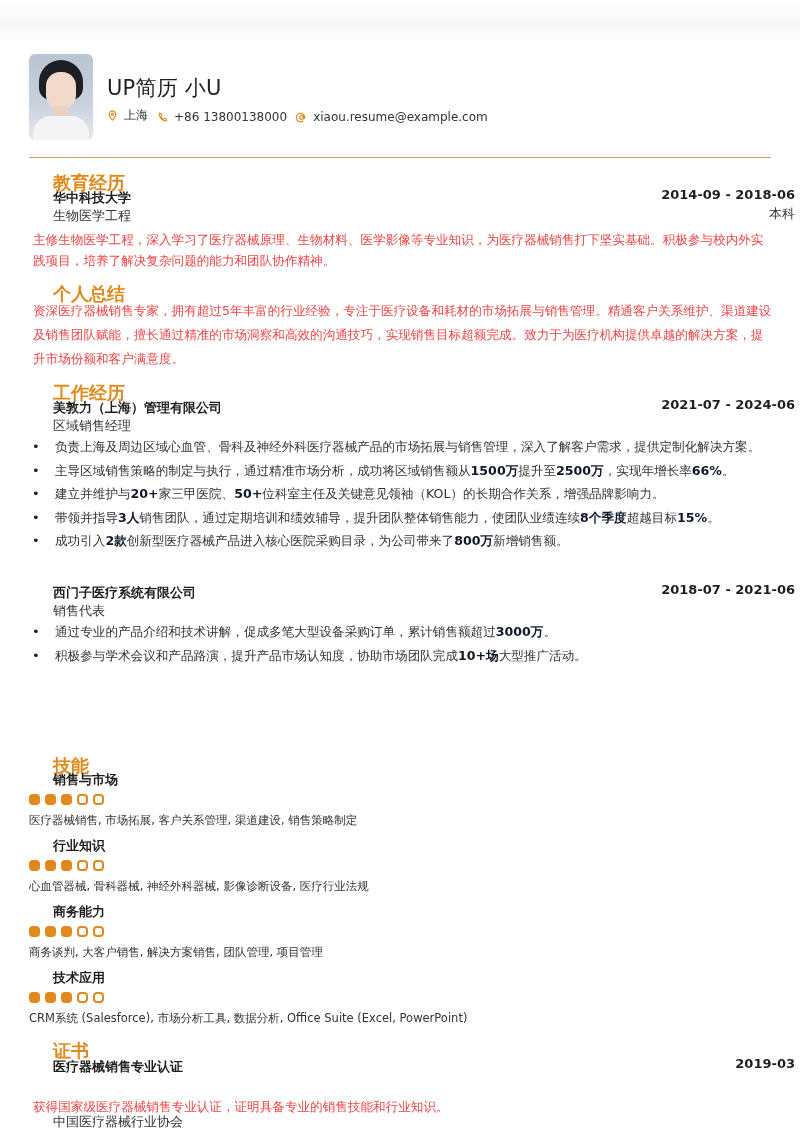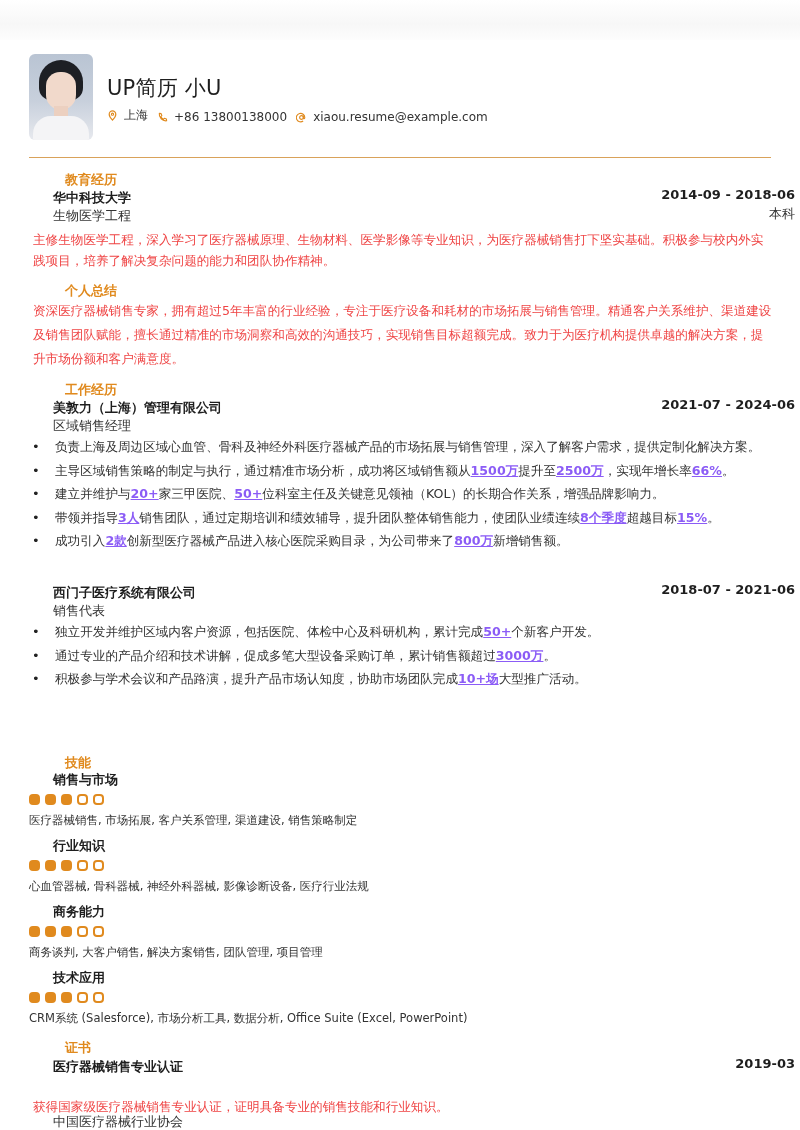--- a/index.html
+++ b/index.html
@@ -15,31 +15,31 @@
     .avatar .hair { position: absolute; left: 10px; top: 6px; width: 44px; height: 40px; border-radius: 22px 22px 12px 12px; background: #1d1f24; }
     .avatar .face { position: absolute; left: 17px; top: 18px; width: 30px; height: 38px; border-radius: 15px 15px 16px 16px; background: #f1d9cb; }
     .avatar .neck { position: absolute; left: 25px; top: 52px; width: 14px; height: 14px; background: #ecd0c0; }
     .avatar .shirt { position: absolute; left: 4px; top: 62px; width: 56px; height: 30px; border-radius: 18px 18px 0 0; background: #f4f4f6; }
     .name { position: absolute; left: 78px; top: 20px; font-size: 21px; font-weight: normal; color: #1e1e1e; letter-spacing: 0.2px; }
     .contacts { position: absolute; left: 78px; top: 53px; display: flex; align-items: flex-end; font-size: 12px; color: #333; white-space: nowrap; }
     .contacts .ci { display: inline-flex; align-items: center; margin-right: 9px; }
     .contacts .ic { width: 11px; height: 11px; margin-right: 6px; display: inline-flex; }
     .rule { position: absolute; left: 0; top: 157px; width: 742px; height: 1px; background: #d9a25a; }
 
-    .sec-title { position: absolute; left: 12px; font-size: 13px; color: #e08a1e; font-weight: bold; padding-left: 24px; }
+    .sec-title { position: absolute; left: 0; font-size: 18px; color: #e08a1e; font-weight: bold; padding-left: 24px; }
     .row { position: absolute; left: 0; width: 742px; margin-left: 24px; }
     .bold { font-weight: bold; color: #1e1e1e; font-size: 13px; }
     .sub { font-size: 13px; color: #333; }
     .right { position: absolute; right: 0; }
     .para { position: absolute; left: 4px; width: 742px; font-size: 12.6px; line-height: 21px; color: #ef4444; }
 
     ul.bul { position: absolute; left: 0; width: 742px; list-style: none; font-size: 12.6px; color: #333; }
     ul.bul li { position: relative; padding-left: 26px; line-height: 18px; margin-bottom: 5.5px; }
     ul.bul li::before { content: "•"; position: absolute; left: 3px; top: 0; font-size: 13px; color: #222; }
-    ul.bul b { font-weight: bold; color: #8b5cf6; text-decoration: underline; }
+    ul.bul b { font-weight: bold; color: #0f172a; }
 
     .dots { position: absolute; left: 0; display: flex; }
     .dot { width: 11px; height: 11px; border-radius: 4px; margin-right: 5px; border: 2px solid #e08a1e; }
     .dot.on { background: #e08a1e; }
     .skill-list { position: absolute; left: 0; font-size: 11.5px; color: #333; }
   </style>
 </head>
 <body>
 
 <div class="top-shade"></div>
@@ -117,21 +117,20 @@
     </ul>
 
   <div class="row" style="top:582px">
     <span class="bold">西门子医疗系统有限公司</span>
     <span class="bold right">2018-07 - 2021-06</span>
   </div>
   <div class="row" style="top:600px">
     <span class="sub">销售代表</span>
   </div>
   <ul class="bul" id="bul-1" style="top:623px">
-      <li><span>独立开发并维护区域内客户资源，包括医院、体检中心及科研机构，累计完成</span><b>50+</b><span>个新客户开发。</span></li>
       <li><span>通过专业的产品介绍和技术讲解，促成多笔大型设备采购订单，累计销售额超过</span><b>3000万</b><span>。</span></li>
       <li><span>积极参与学术会议和产品路演，提升产品市场认知度，协助市场团队完成</span><b>10+场</b><span>大型推广活动。</span></li>
     </ul>
 
   <div class="sec-title" style="top:754px">技能</div>
 
   <div class="row bold" style="top:771px">销售与市场</div>
   <div class="dots" style="top:794px">
       <span class="dot on"></span>
       <span class="dot on"></span>

